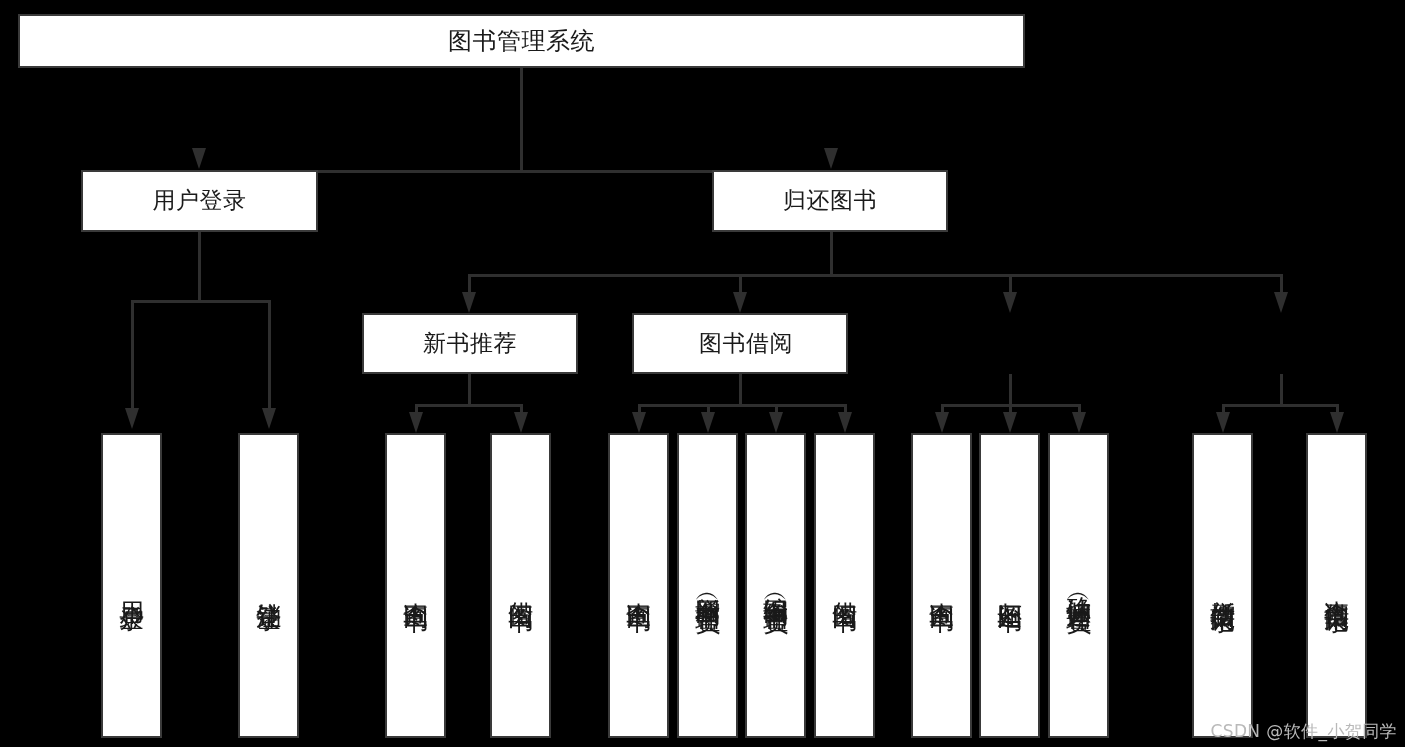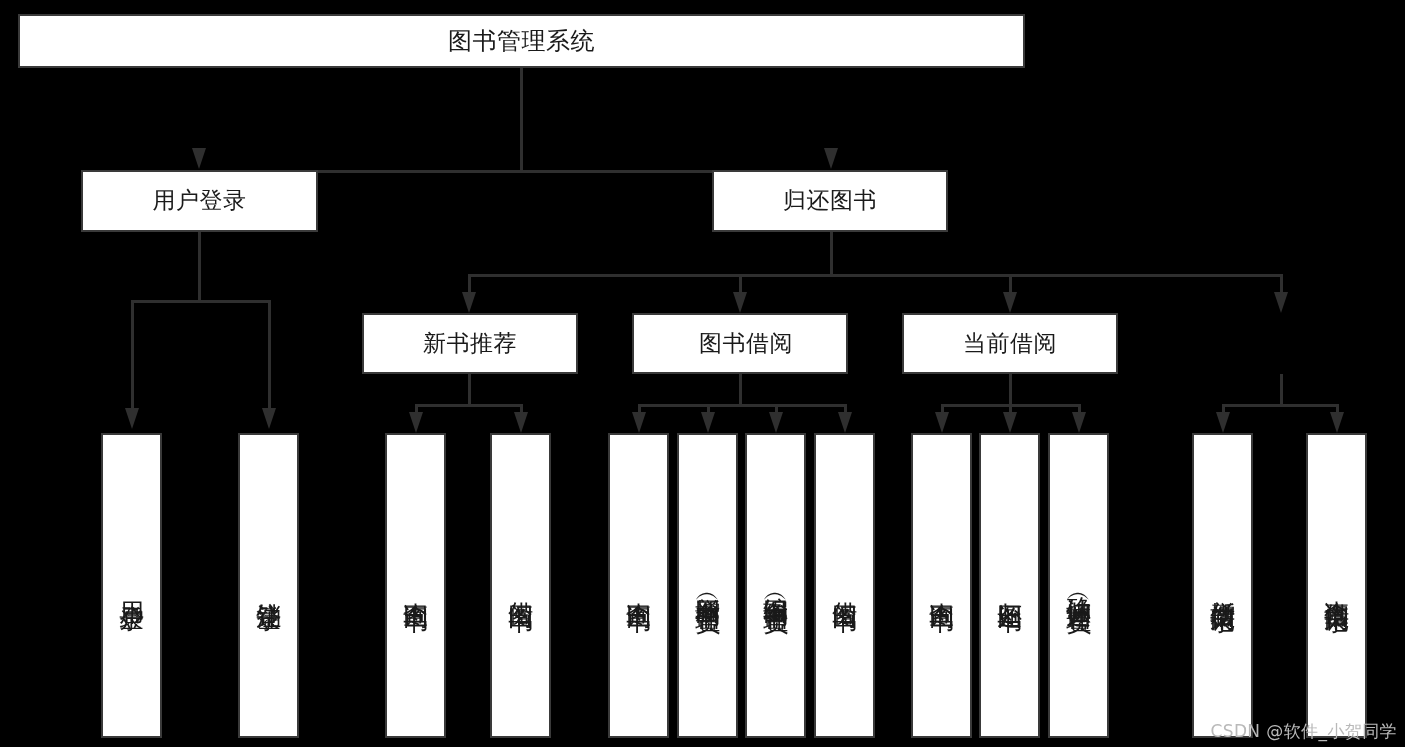--- a/index.html
+++ b/index.html
@@ -163,23 +163,20 @@
   <div class="node horiz" style="left:712px; top:170px; width:236px; height:62px;">
     <span class="lbl">归还图书</span>
   </div>
 
   <div class="node horiz" style="left:362px; top:313px; width:216px; height:61px;">
     <span class="lbl">新书推荐</span>
   </div>
   <div class="node horiz" style="left:632px; top:313px; width:216px; height:61px;padding-left:12px;">
     <span class="lbl">图书借阅</span>
   </div>
-  <div class="node horiz" style="left:902px; top:313px; width:216px; height:61px;">
-    <span class="lbl">当前借阅</span>
-  </div>
 
   <div class="node vert" style="left:101px; top:433px; width:61px; height:305px;">
     <span class="lbl">用户登录</span>
   </div>
   <div class="node vert" style="left:238px; top:433px; width:61px; height:305px;">
     <span class="lbl">注销登录</span>
   </div>
 
   <div class="node vert" style="left:385px; top:433px; width:61px; height:305px;">
     <span class="lbl">查询图书</span>

